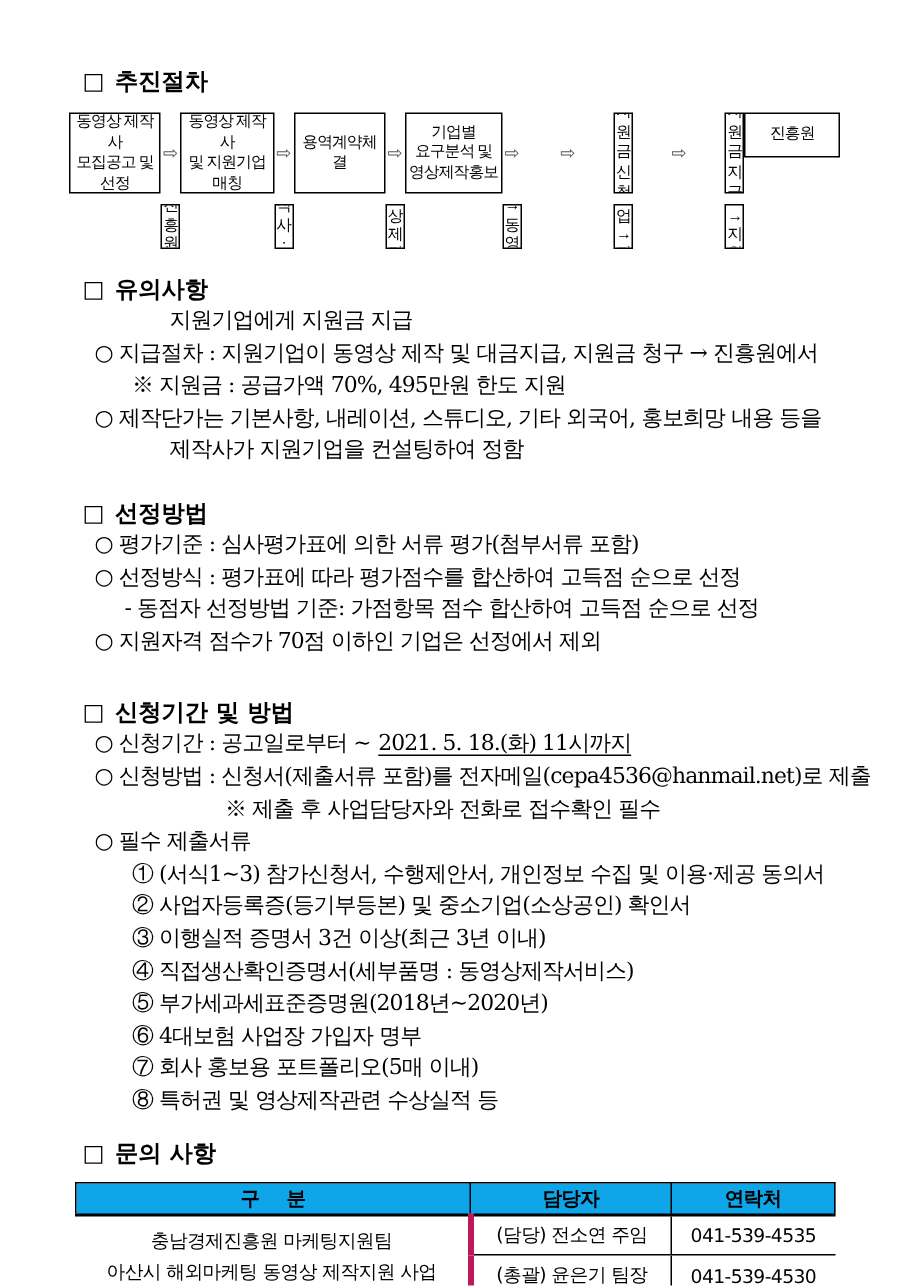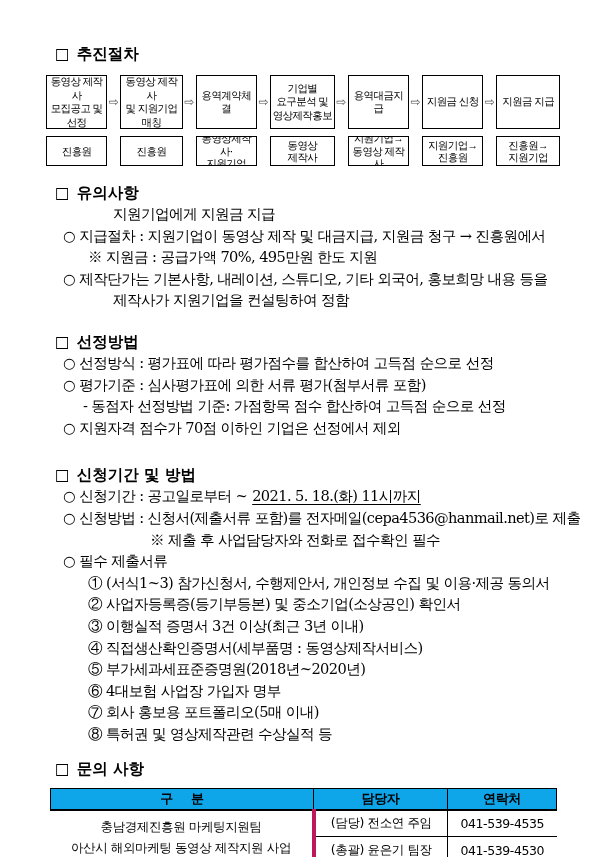--- a/index.html
+++ b/index.html
@@ -7,21 +7,21 @@
   body { font-family: "DejaVu Serif", serif; color: #000; }
   .page { width: 608px; height: 857px; padding: 44px 0 0 55px; }
 
   
   .sec-h { font-size: 15.5px; font-weight: bold; line-height: 20px; letter-spacing: 0px; white-space: nowrap; }
   .sec-h .sq { font-weight: normal; margin-right: 7px; }
 
   
   .flow { margin: 11px 25px 0 -9px; width: 514px; display: grid;
           grid-template-columns: 1fr 13px 1.02fr 13px 1fr 13px 1.06fr 13px 1fr 13px 1fr 13px 1.04fr;
-          grid-row-gap: 7px; font-family: Liberation Sans, sans-serif; }
+          grid-row-gap: 7px; font-family: Liberation Serif, serif; }
   .fc-box { border: 1px solid #000; display: flex; align-items: center; justify-content: center;
             text-align: center; white-space: pre-line; overflow: hidden; }
   .fc-top { height: 54px; font-size: 10.5px; line-height: 13.5px; letter-spacing: -0.6px; padding: 0 1px; }
   .fc-bot { height: 30px; font-size: 10.5px; line-height: 12.5px; letter-spacing: -0.6px; padding: 0 1px; }
   .fc-arrow { display: flex; align-items: center; justify-content: center; height: 54px;
               font-size: 12px; color: #555; overflow: hidden; }
   .fc-sp { height: 30px; }
 
   
   .ln { font-size: 14.6px; line-height: 21.6px; letter-spacing: -0.6px; white-space: nowrap; }
@@ -66,21 +66,20 @@
     <div class="fc-box fc-top">동영상 제작사
 및 지원기업
 매칭</div>
     <div class="fc-arrow">⇨</div>
     <div class="fc-box fc-top">용역계약체결</div>
     <div class="fc-arrow">⇨</div>
     <div class="fc-box fc-top">기업별
 요구분석 및
 영상제작홍보</div>
     <div class="fc-arrow">⇨</div>
-    <div class="fc-box fc-top">용역대금지급</div>
     <div class="fc-arrow">⇨</div>
     <div class="fc-box fc-top">지원금 신청</div>
     <div class="fc-arrow">⇨</div>
     <div class="fc-box fc-top">지원금 지급</div>
 
     <div class="fc-box fc-bot">진흥원</div>
     <div class="fc-sp"></div>
     <div class="fc-box fc-bot">진흥원</div>
     <div class="fc-sp"></div>
     <div class="fc-box fc-bot">동영상제작사·
@@ -100,22 +99,22 @@
   </div>
 
   <div class="sec-h mt-notes"><span class="sq">□</span><span>유의사항</span></div>
   <div class="ln l1">지원기업에게 지원금 지급</div>
   <div class="ln l0">○ 지급절차 : 지원기업이 동영상 제작 및 대금지급, 지원금 청구 → 진흥원에서</div>
   <div class="ln l2">※ 지원금 : 공급가액 70%, 495만원 한도 지원</div>
   <div class="ln l0">○ 제작단가는 기본사항, 내레이션, 스튜디오, 기타 외국어, 홍보희망 내용 등을</div>
   <div class="ln l1">제작사가 지원기업을 컨설팅하여 정함</div>
 
   <div class="sec-h mt-sel"><span class="sq">□</span><span>선정방법</span></div>
+  <div class="ln l0">○ 평가기준 : 심사평가표에 의한 서류 평가(첨부서류 포함)</div>
   <div class="ln l0">○ 선정방식 : 평가표에 따라 평가점수를 합산하여 고득점 순으로 선정</div>
-  <div class="ln l0">○ 평가기준 : 심사평가표에 의한 서류 평가(첨부서류 포함)</div>
   <div class="ln l3">- 동점자 선정방법 기준: 가점항목 점수 합산하여 고득점 순으로 선정</div>
   <div class="ln l0">○ 지원자격 점수가 70점 이하인 기업은 선정에서 제외</div>
 
   <div class="sec-h mt-app"><span class="sq">□</span><span>신청기간 및 방법</span></div>
   <div class="ln l0"><span>○ 신청기간 : 공고일로부터 ~</span><span class="ul">2021. 5. 18.(화) 11시까지</span></div>
   <div class="ln l0">○ 신청방법 : 신청서(제출서류 포함)를 전자메일(cepa4536@hanmail.net)로 제출</div>
   <div class="ln l4">※ 제출 후 사업담당자와 전화로 접수확인 필수</div>
   <div class="ln l0">○ 필수 제출서류</div>
   <div class="ln l2">① (서식1~3) 참가신청서, 수행제안서, 개인정보 수집 및 이용·제공 동의서</div>
   <div class="ln l2">② 사업자등록증(등기부등본) 및 중소기업(소상공인) 확인서</div>

